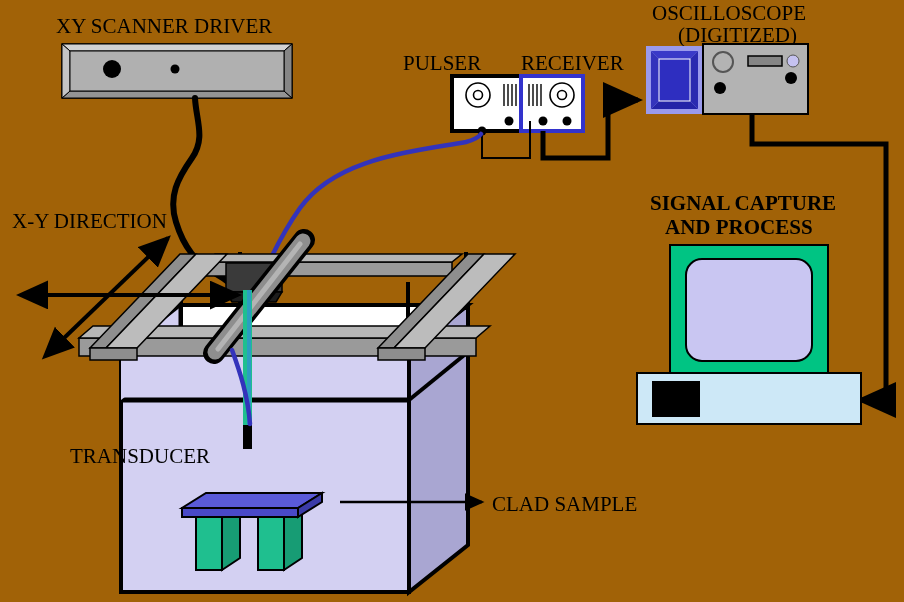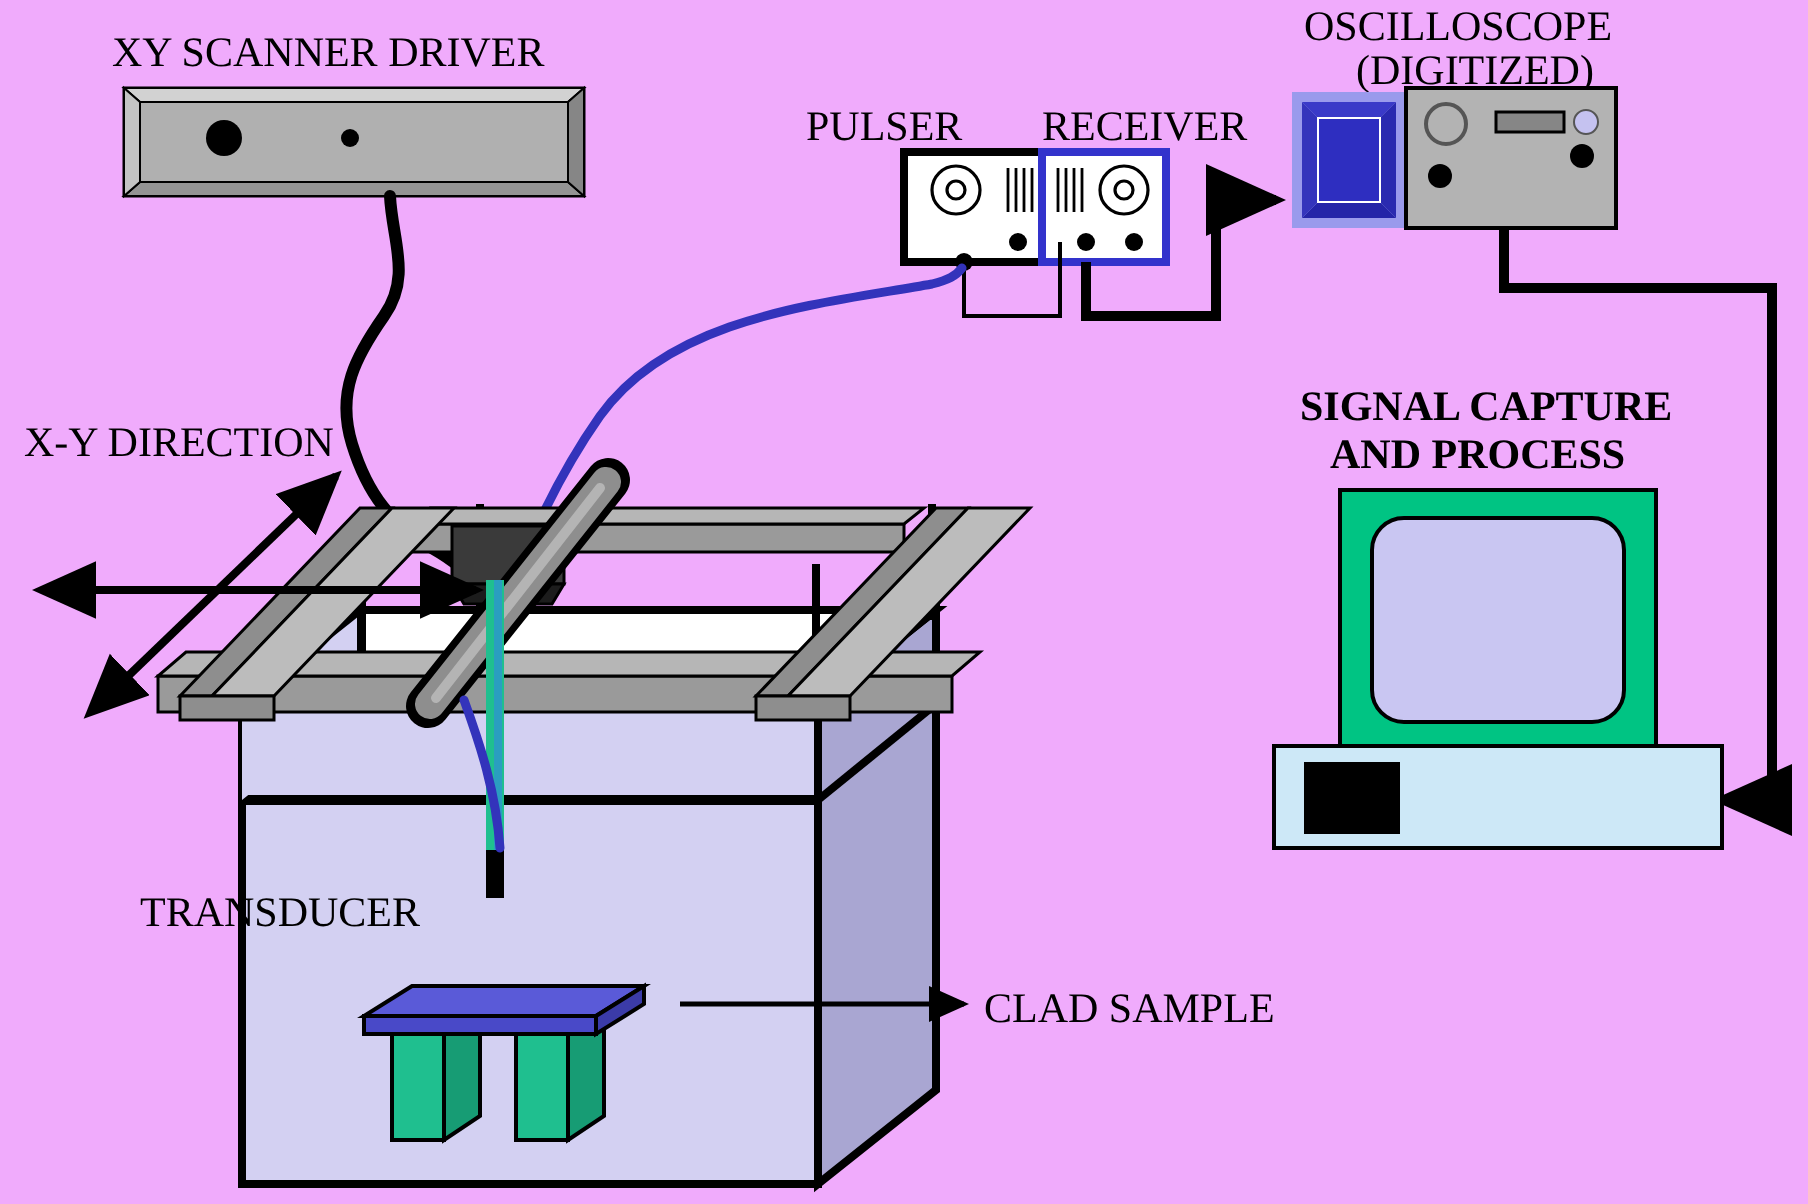--- a/index.html
+++ b/index.html
@@ -1,17 +1,17 @@
 <!DOCTYPE html>
 <html><head>
 <meta charset="utf-8">
 <style>
   html,body{margin:0;padding:0;background:#ffffff;}
   body{width:904px;height:602px;overflow:hidden;font-family:"Liberation Serif",serif;}
-  #stage{position:relative;width:904px;height:602px;background:#f0abfc;}
+  #stage{position:relative;width:904px;height:602px;background:#a16207;}
   svg{display:block;}
   .lbl-serif{font-family:"Liberation Serif",serif;font-size:21px;fill:#000;}
   .lbl-bold{font-family:"Liberation Serif",serif;font-weight:bold;fill:#000;}
 </style>
 </head>
 <body>
 
 <div id="stage">
 <svg width="904" height="602" viewBox="0 0 904 602">
 

